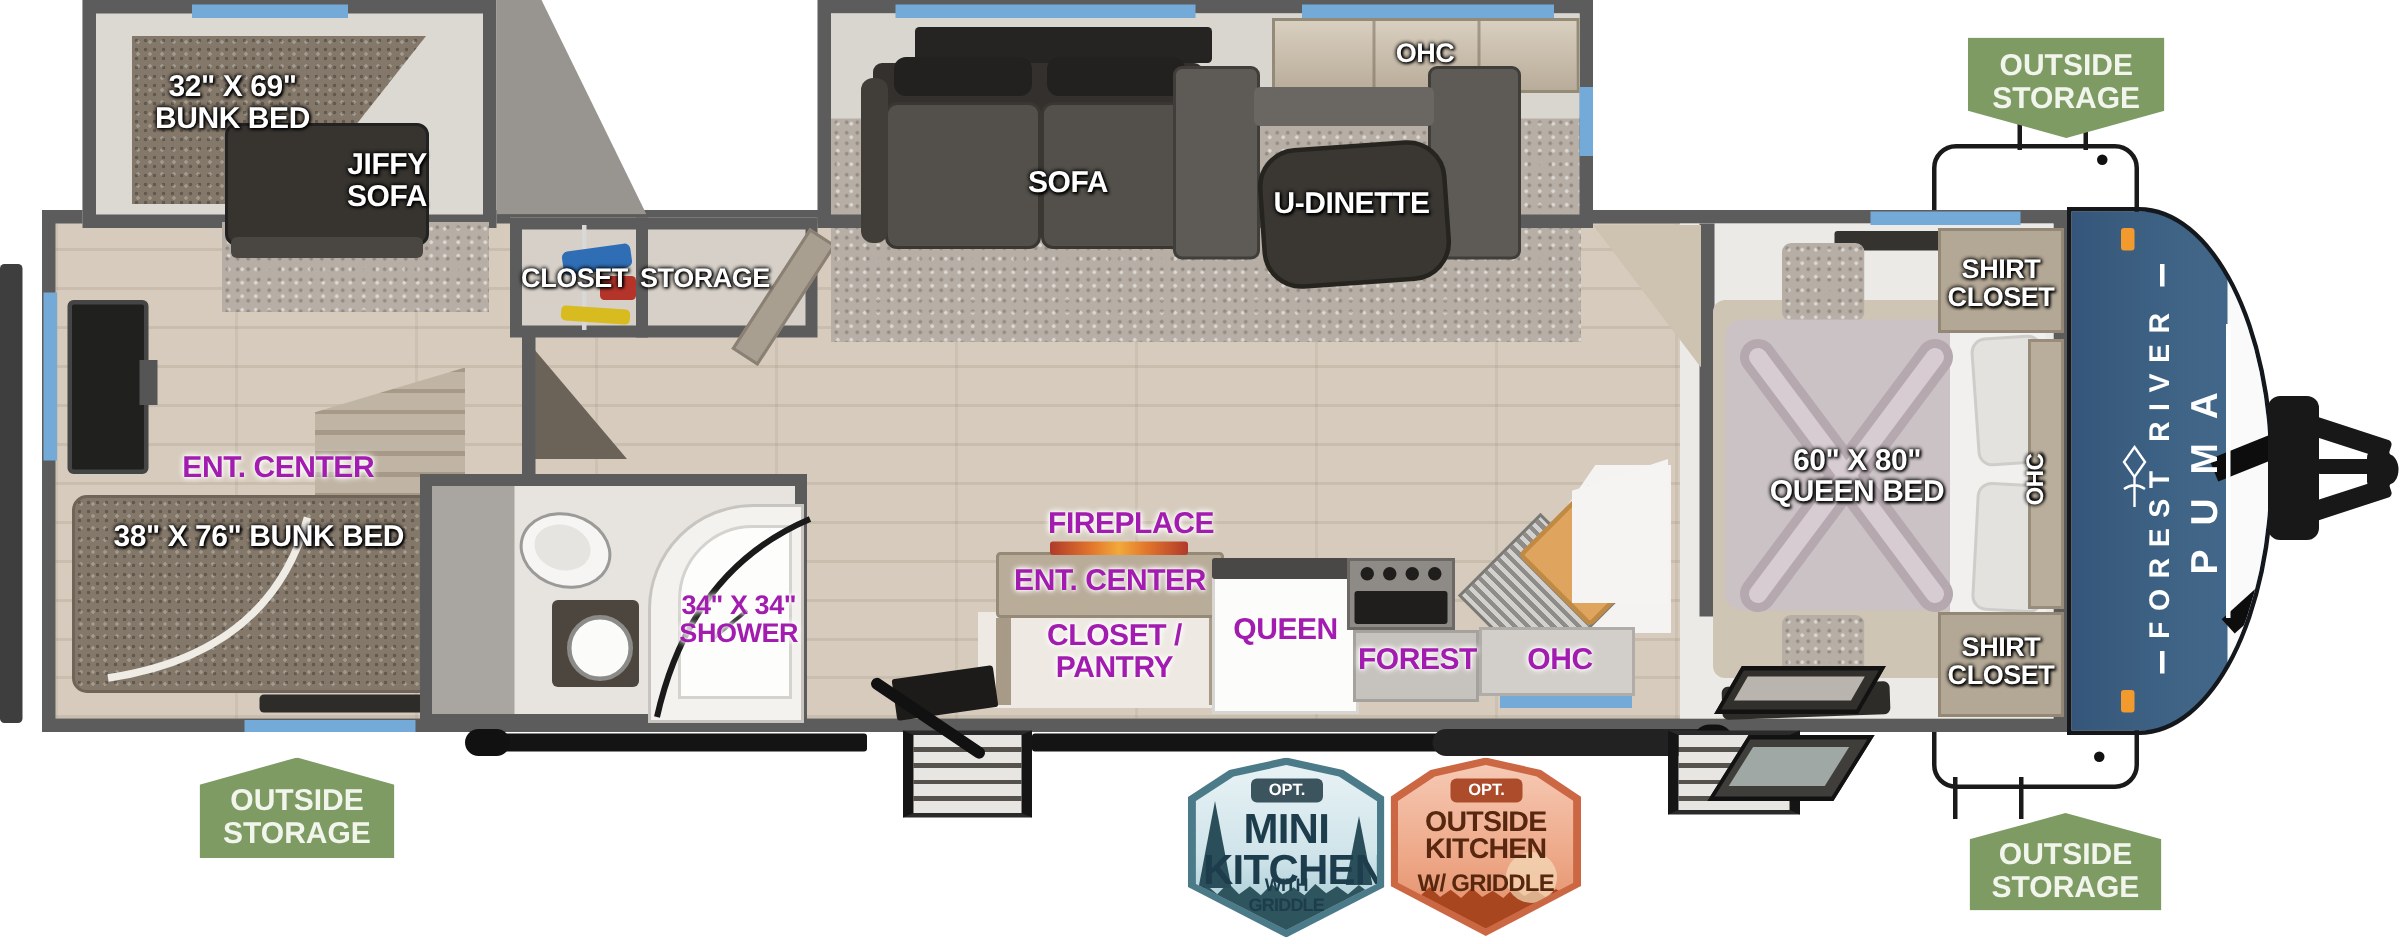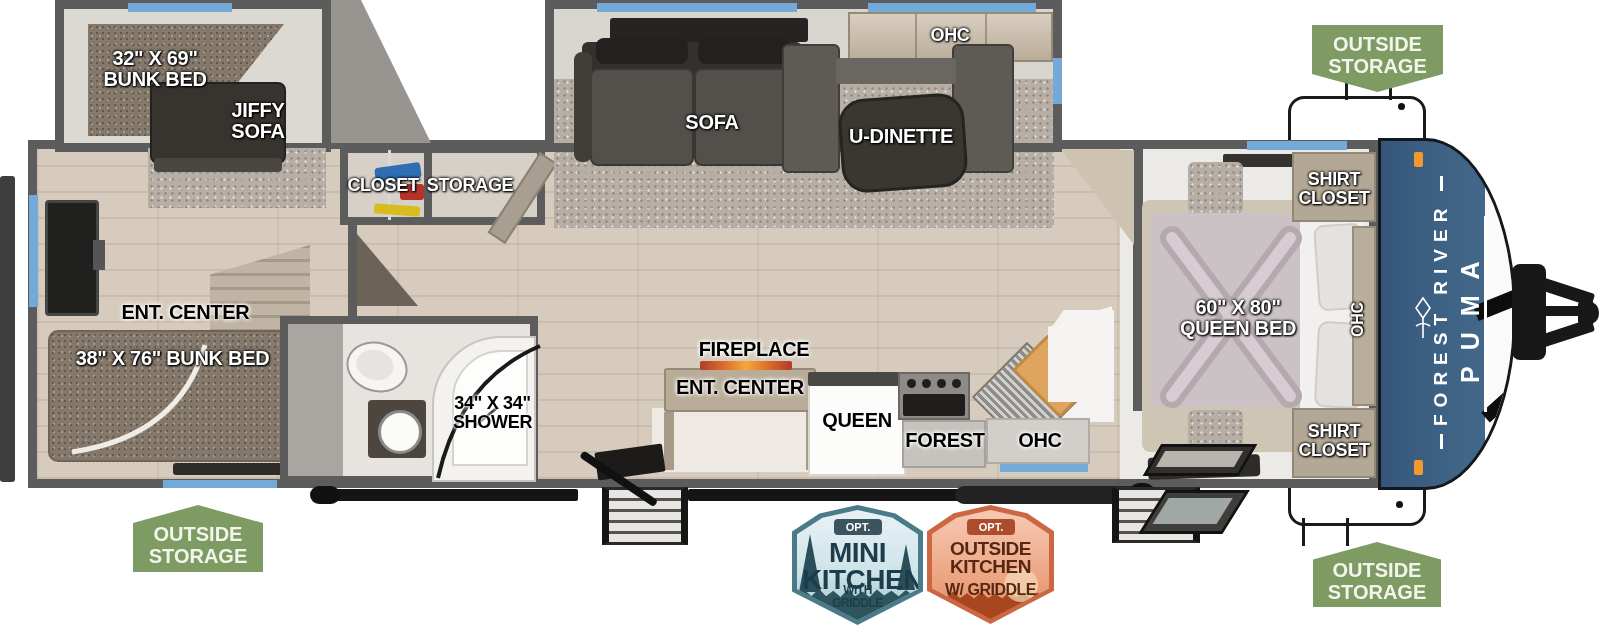--- a/index.html
+++ b/index.html
@@ -15,21 +15,21 @@
     background-image:radial-gradient(rgba(70,60,50,.30) 1px,transparent 1.5px),
                      radial-gradient(rgba(255,255,255,.5) 1px,transparent 1.4px);
     background-size:7px 7px,9px 9px;}
   .speckb{background-color:#84786a;
     background-image:radial-gradient(rgba(40,32,24,.35) 1px,transparent 1.4px),
                      radial-gradient(rgba(255,255,255,.25) 1px,transparent 1.3px);
     background-size:6px 6px,8px 8px;}
   .lblw,.lblb{position:absolute;font-weight:bold;text-align:center;line-height:1.03;
     letter-spacing:-0.3px;white-space:pre-line;}
   .lblw{color:#fff;font-size:20px;text-shadow:0 0 3px #000,0 0 3px #000,1px 1px 2px #000;}
-  .lblb{color:#000000;font-size:20px;text-shadow:0 0 4px #fff,0 0 5px #fff,0 0 2px #fff;}
+  .lblb{color:#a21caf;font-size:20px;text-shadow:0 0 4px #fff,0 0 5px #fff,0 0 2px #fff;}
   .sm{font-size:18px;}
   .vtext{writing-mode:vertical-rl;transform:rotate(180deg);}
   .greenbadge{background:#7e9b64;color:#f2f5ec;font-weight:600;font-size:20px;line-height:1.08;
     text-align:center;white-space:pre-line;letter-spacing:0;}
   .shield{clip-path:polygon(50% 0,79% 7%,100% 22%,100% 72%,50% 100%,0 72%,0 22%,21% 7%);}
   .zigzag{clip-path:polygon(0 30%,6% 12%,12% 30%,18% 8%,24% 30%,30% 14%,36% 32%,42% 10%,48% 30%,54% 16%,60% 32%,66% 10%,72% 28%,78% 14%,84% 30%,90% 12%,96% 28%,100% 20%,100% 100%,0 100%);}
   .pill{border-radius:4px;color:#fff;font-weight:bold;font-size:11px;text-align:center;line-height:16px;}
   .btitle{font-weight:bold;text-align:center;white-space:pre-line;line-height:0.95;letter-spacing:-0.5px;}
   .dot{width:9px;height:9px;border-radius:50%;background:#1f1e1c;display:inline-block;margin:2px 3px 0 3px;}
 </style>
@@ -207,20 +207,22 @@
   <div class="lblw sm" style="left:426px;top:176px;width:88px;">STORAGE</div>
   <div class="lblb" style="left:118px;top:302px;width:135px;">ENT. CENTER</div>
   <div class="lblw" style="left:55px;top:348px;width:235px;">38" X 76" BUNK BED</div>
   <div class="lblb sm" style="left:440px;top:394px;width:105px;">34" X 34"
 SHOWER</div>
   <div class="lblw" style="left:670px;top:112px;width:84px;">SOFA</div>
   <div class="lblw" style="left:840px;top:126px;width:122px;">U-DINETTE</div>
   <div class="lblw sm" style="left:912px;top:26px;width:76px;">OHC</div>
   <div class="lblb" style="left:698px;top:339px;width:112px;">FIREPLACE</div>
   <div class="lblb" style="left:676px;top:377px;width:128px;">ENT. CENTER</div>
+  <div class="lblb" style="left:688px;top:414px;width:110px;">CLOSET /
+PANTRY</div>
   <div class="lblb" style="left:816px;top:410px;width:82px;">QUEEN</div>
   <div class="lblb" style="left:904px;top:430px;width:82px;">FOREST</div>
   <div class="lblb" style="left:1002px;top:430px;width:76px;">OHC</div>
   <div class="lblw sm" style="left:1292px;top:170px;width:84px;">SHIRT
 CLOSET</div>
   <div class="lblw" style="left:1176px;top:297px;width:124px;">60" X 80"
 QUEEN BED</div>
   <div class="lblw vtext" style="left:1350px;top:288px;width:26px;height:64px;font-size:16px;">OHC</div>
   <div class="lblw sm" style="left:1292px;top:422px;width:84px;">SHIRT
 CLOSET</div>

